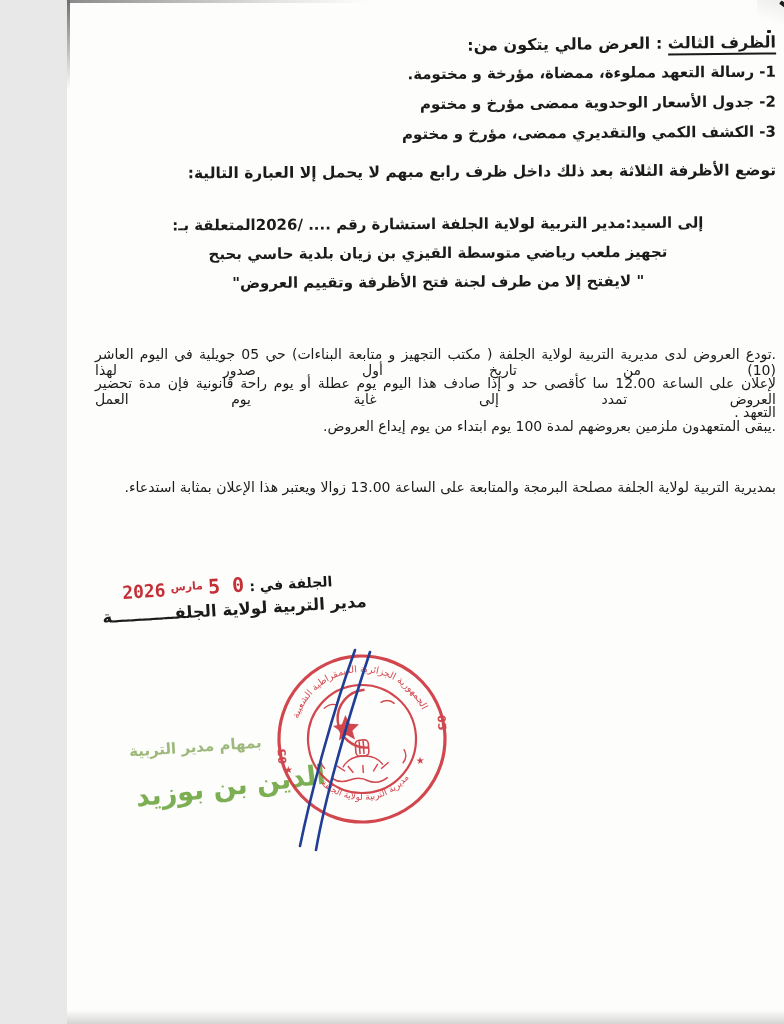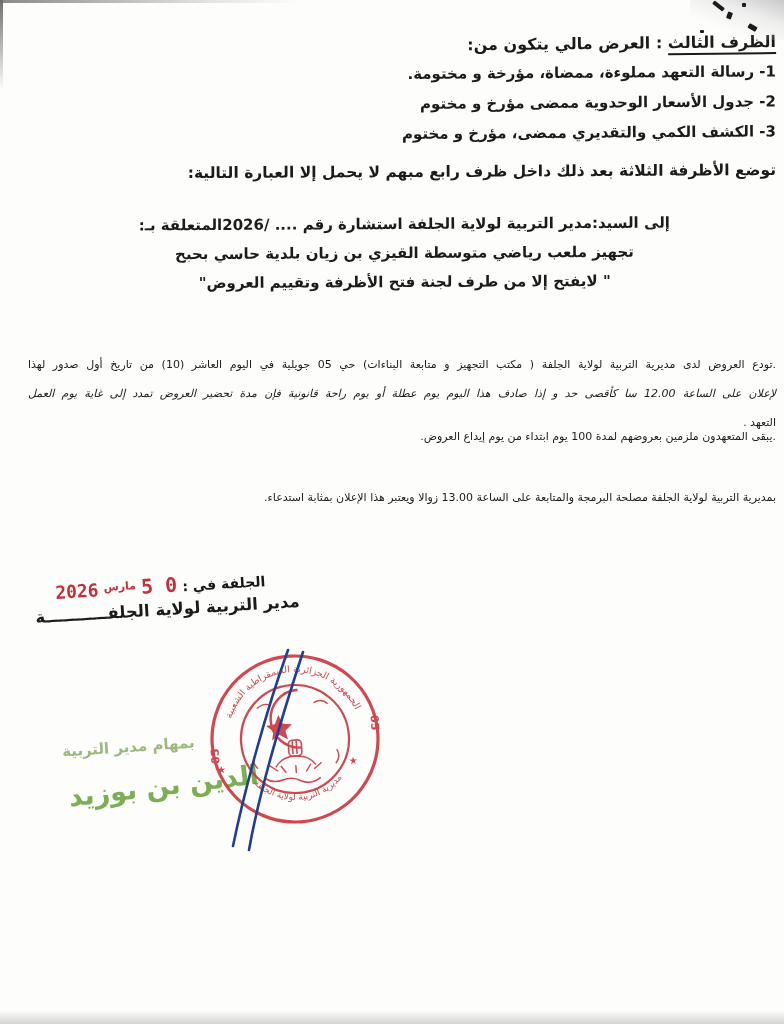--- a/index.html
+++ b/index.html
@@ -1,34 +1,34 @@
 <!DOCTYPE html>
 <html lang="ar" dir="rtl"><head>
 <meta charset="utf-8">
 <style>
   html,body{margin:0;padding:0;background:#e8e8e8;}
   .page{
-    position:relative;width:784px;height:1024px;background:#fdfdfc;
+    position:relative;width:717px;height:1024px;background:#fdfdfc;
     overflow:hidden;font-family:"DejaVu Sans","Liberation Sans",sans-serif;
     color:#1b1b1b;direction:rtl;
   }
   .abs{position:absolute;}
   
   .heading{top:36px;right:8px;left:20px;font-size:16px;font-weight:bold;text-align:right;transform:rotate(-0.6deg);}
   .heading .underline{border-bottom:2px solid #1b1b1b;padding-bottom:1px;}
   .list-item{right:8px;left:20px;font-size:15px;font-weight:bold;text-align:right;transform:rotate(-0.4deg);}
   .li1{top:65px;} .li2{top:95px;} .li3{top:125px;}
   
   .env-note{top:163px;right:8px;left:20px;font-size:15.5px;font-weight:bold;text-align:right;transform:rotate(-0.3deg);}
   
   .addr{top:210px;right:70px;left:95px;text-align:center;font-weight:bold;font-size:15px;line-height:29px;transform:rotate(-0.3deg);}
   
-  .body-line{right:8px;left:28px;font-size:11px;text-align:right;margin-top:12px;}
+  .body-line{right:8px;left:28px;font-size:14px;text-align:right;}
   .just{text-align:justify;text-align-last:justify;}
-  .bl1{top:346px;} .bl2{top:375px;font-style:italic;} .bl3{top:404px;}
+  .bl1{top:346px;} .bl2{top:375px;} .bl3{top:404px;}
   .bl4{top:418px;} .bl5{top:459px;} .bl6{top:479px;}
   
   .sig-date{top:572px;left:55px;width:260px;direction:rtl;text-align:left;transform:rotate(-3.5deg);white-space:nowrap;}
   .sig-date .place{font-size:14px;font-weight:bold;color:#171717;}
   .d-day{font-family:"DejaVu Sans Mono","Liberation Mono",monospace;font-size:20px;font-weight:bold;color:#c42f38;letter-spacing:3px;}
   .d-month{font-size:11px;font-weight:bold;color:#c42f38;position:relative;top:-5px;}
   .d-year{font-family:"DejaVu Sans Mono","Liberation Mono",monospace;font-size:18px;font-weight:bold;color:#c42f38;letter-spacing:1px;}
   .sig-title{top:600px;left:30px;width:275px;font-size:16.5px;font-weight:bold;text-align:center;transform:rotate(-3.5deg);white-space:nowrap;}
   
   .hand{color:#8db063;font-weight:bold;white-space:nowrap;}

